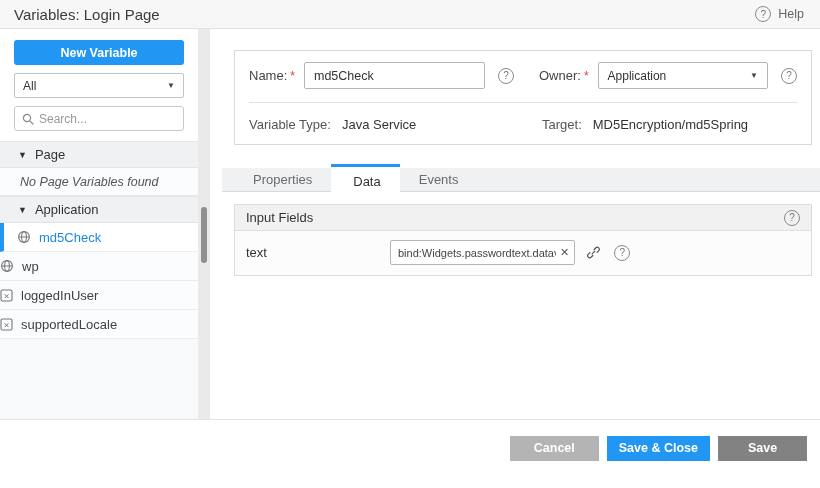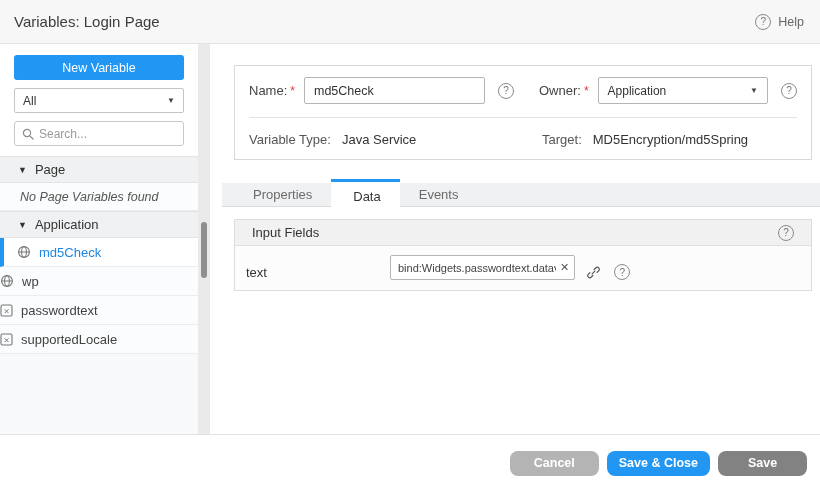--- a/index.html
+++ b/index.html
@@ -1,34 +1,34 @@
 <!DOCTYPE html>
 <html><head>
 <meta charset="utf-8">
 <style>
   * { box-sizing: border-box; margin: 0; padding: 0; }
   html,body { width:820px; height:488px; overflow:hidden; }
   body { font-family:"Liberation Sans","DejaVu Sans",sans-serif; background:#fff; color:#333; }
 
   
-  .app-header { height:44px; background:#f7f7f8; border-bottom:1px solid #e2e2e2;
+  .app-header { height:29px; background:#f7f7f8; border-bottom:1px solid #e2e2e2;
     display:flex; align-items:center; justify-content:space-between; padding:0 16px 0 14px;gap:8px; }
   .app-title { font-size:15px; color:#3c3c3c; }
   .help-wrap { display:flex; align-items:center; gap:7px; color:#666; font-size:12.5px; cursor:pointer; }
   .qmark { width:16px; height:16px; border:1px solid #8a8a8a; border-radius:50%;
     display:inline-flex; align-items:center; justify-content:center; font-size:10px; color:#777; flex:0 0 auto; }
 
   
   .middle { display:flex; height:390px; }
 
   
   .sidebar { width:198px; background:#f8f9fb; display:flex; flex-direction:column; }
   .sidebar-top { padding:11px 14px 0 14px; background:#fff; }
   .btn-new { display:block; width:100%; height:25px; background:#2196f3; color:#fff; border:none;
-    border-radius:3px; font-size:12.5px; font-weight:normal; font-family:inherit; cursor:pointer; }
+    border-radius:3px; font-size:12.5px; font-weight:bold; font-family:inherit; cursor:pointer; }
   .select-box { margin-top:8px; height:25px; border:1px solid #c4c4c4; border-radius:2px; background:#fff;
     display:flex; align-items:center; justify-content:space-between; padding:0 8px; font-size:12px; color:#333; cursor:pointer; }
   .caret { font-size:8px; color:#444; }
   .search-box { margin-top:8px; height:25px; border:1px solid #c9c9c9; border-radius:3px; background:#fff;
     display:flex; align-items:center; padding:8px 7px; gap:5px; }
   .search-box input { border:none; outline:none; font-size:12px; color:#333; width:100%; font-family:inherit; background:transparent; }
   .search-box input::placeholder { color:#9a9a9a; }
   .sidebar-top-pad { height:10px; background:#fff; }
 
   .tree-header { height:27px; background:#f0f1f2; border-top:1px solid #e4e4e4; border-bottom:1px solid #e4e4e4;
@@ -67,34 +67,34 @@
 
   
   .tabbar { margin-top:23px; height:24px; background:#f0f1f2; border-bottom:1px solid #d9d9d9;
     display:flex; align-items:center; padding-left:12px; position:relative; }
   .tab { padding:0 19px; display:flex; align-items:center; font-size:13px; color:#6b6b6b; cursor:pointer; }
   .tab.active { background:#fff; border-top:3px solid #2196f3; color:#333; height:32px; position:relative; z-index:2;padding-left:22px; }
 
   
   .fields-panel { margin:12px 8px 0 12px; border:1px solid #dcdcdc; }
   .fields-header { height:26px; background:#f1f1f2; border-bottom:1px solid #e0e0e0;
-    display:flex; align-items:center; justify-content:space-between; padding:0 17px; font-size:13px; color:#333; }
+    display:flex; align-items:center; justify-content:space-between; padding:0 11px; font-size:13px; color:#333; }
   .fields-body { background:#fcfcfd; padding:9px 11px 10px 11px; }
-  .field-row { display:flex; align-items:flex-end; }
+  .field-row { display:flex; align-items:center; }
   .field-name { width:144px; font-size:13px; color:#333; }
   .bind-wrap { display:flex; align-items:center; border:1px solid #b5b5b5; border-radius:2px; background:#fff; height:25px; padding:0 5px 0 7px; }
   .bind-wrap input { border:none; outline:none; font-size:11px; color:#444; width:158px; font-family:inherit; background:transparent; }
   .bind-clear { font-size:11px; color:#555; margin-left:4px; cursor:pointer; line-height:1; }
   .link-btn { margin-left:11px; cursor:pointer; display:inline-flex; }
   .row-help { margin-left:13px; }
 
   
   .app-footer { height:57px; border-top:1px solid #e2e2e2; background:#fff;
     display:flex; align-items:center; justify-content:flex-end; gap:8px; padding-right:13px; }
-  .f-btn { min-width:89px; height:25px; border:none; border-radius:8px; color:#fff;
+  .f-btn { min-width:89px; height:25px; border:none; border-radius:0; color:#fff;
     font-size:12.5px; font-weight:bold; font-family:inherit; cursor:pointer; padding:0 12px; }
   .f-cancel { background:#b4b4b4; }
   .f-save { background:#828282; }
   .f-saveclose { background:#2196f3; }
 
   svg { display:block; }
 </style>
 </head>
 <body>
 
@@ -157,21 +157,21 @@
       </span>
       <span>wp</span>
     </div>
     <div class="tree-item">
       <span class="vicon">
         <svg width="13" height="13" viewBox="0 0 13 13">
             <rect x="1" y="1" width="11" height="11" rx="1.5" fill="none" stroke="#767676" stroke-width="1.1"></rect>
             <path d="M5 8.8l3.2-3.2M5 5.6l3.2 3.2" stroke="#767676" stroke-width="1" stroke-linecap="round"></path>
           </svg>
       </span>
-      <span>passwordtext</span>
+      <span>loggedInUser</span>
     </div>
     <div class="tree-item">
       <span class="vicon">
         <svg width="13" height="13" viewBox="0 0 13 13">
             <rect x="1" y="1" width="11" height="11" rx="1.5" fill="none" stroke="#767676" stroke-width="1.1"></rect>
             <path d="M5 8.8l3.2-3.2M5 5.6l3.2 3.2" stroke="#767676" stroke-width="1" stroke-linecap="round"></path>
           </svg>
       </span>
       <span>supportedLocale</span>
     </div>

